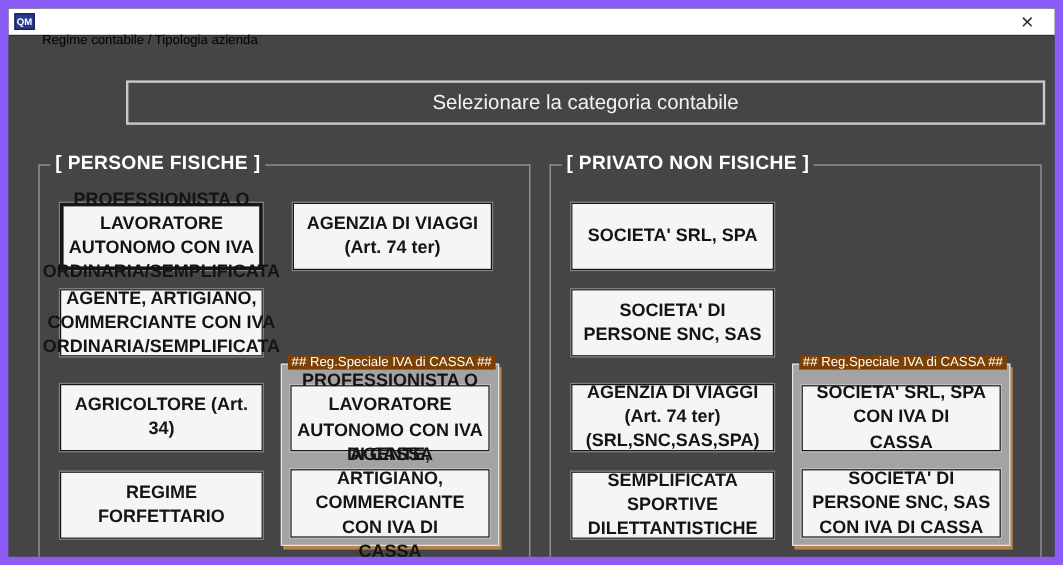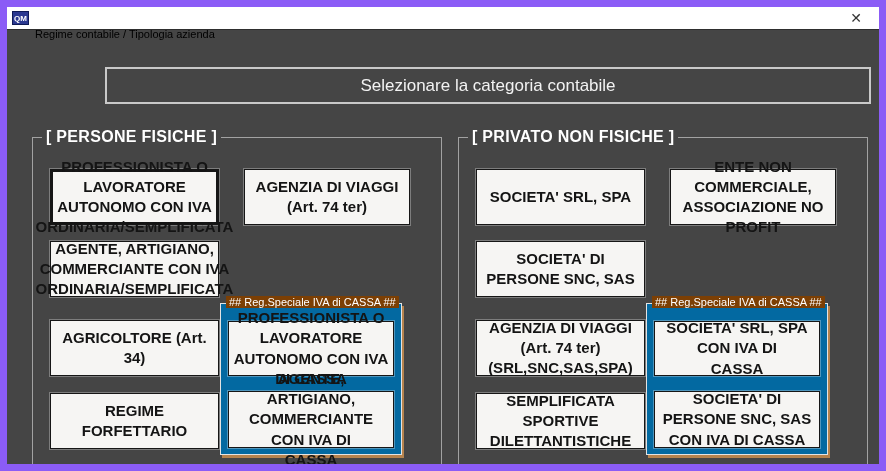--- a/index.html
+++ b/index.html
@@ -118,23 +118,23 @@
   .col1 { left: 17px;  width: 169px; height: 56px; }
   .col2 { left: 211px; width: 166px; height: 56px; }
   .row1 { top: 31px;  }
   .row2 { top: 103px; }
   .row3 { top: 182px; }
   .row4 { top: 255px; }
 
   
   .special-box {
     position: absolute;
-    left: 187px; top: 165px;
+    left: 201px; top: 165px;
     width: 182px; height: 152px;
-    background: #0369a1;
+    background: #a3a3a3;
     border: 1px solid #e3e3e3;
     box-shadow: 2px 3px 0 #b5834e;
   }
   .special-legend {
     position: absolute;
     top: -8px; left: 5px;
     background: #7c3f04;
     padding: 0 3px;
     color: #ffffff;
     font-size: 11px;
@@ -186,22 +186,20 @@
   <div class="group group-right">
     <span class="group-legend">[ PRIVATO NON FISICHE ]</span>
 
     <button class="btn col1 row1">SOCIETA' SRL, SPA</button>
     <button class="btn col1 row2">SOCIETA' DI PERSONE SNC, SAS</button>
     <button class="btn col1 row3">AGENZIA DI VIAGGI  (Art. 74 ter)
 (SRL,SNC,SAS,SPA)</button>
     <button class="btn col1 row4">SEMPLIFICATA SPORTIVE
 DILETTANTISTICHE</button>
 
-    <button class="btn col2 row1">ENTE NON COMMERCIALE,
-ASSOCIAZIONE NO PROFIT</button>
 
     <div class="special-box">
       <span class="special-legend">## Reg.Speciale IVA di CASSA ##</span>
       <button class="btn sp-row1">SOCIETA' SRL, SPA CON IVA DI
 CASSA</button>
       <button class="btn sp-row2">SOCIETA' DI PERSONE SNC, SAS
 CON IVA DI CASSA</button>
     </div>
   </div>
 

